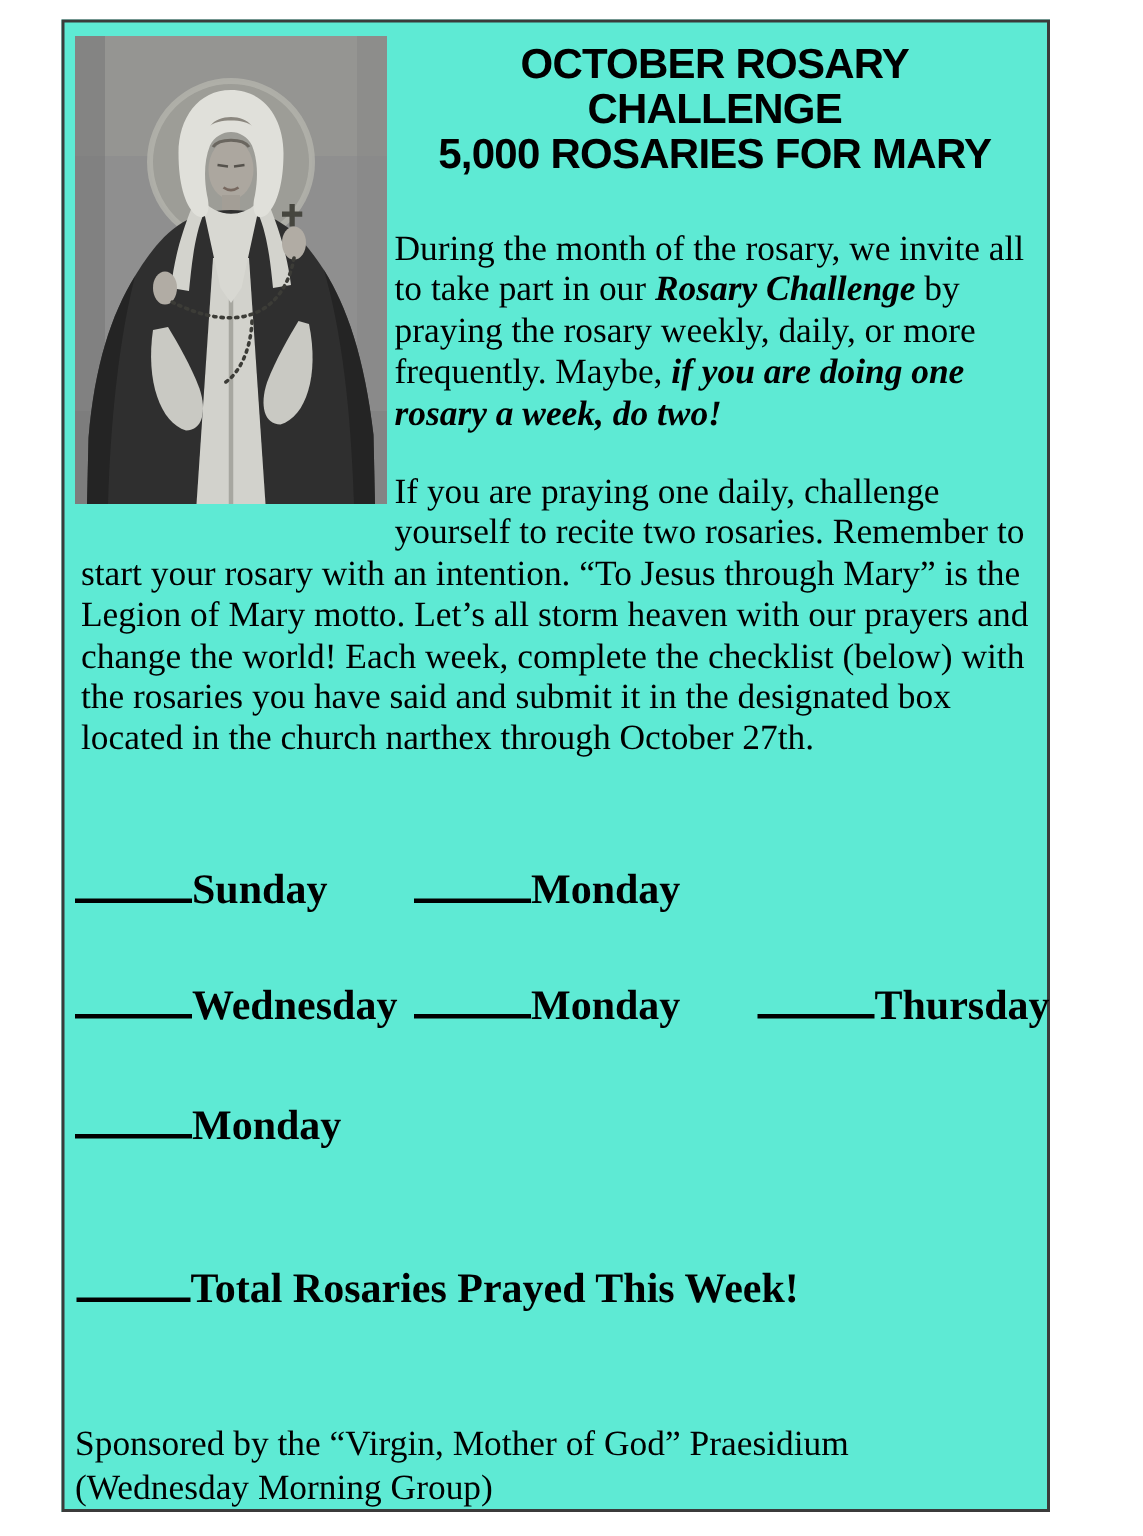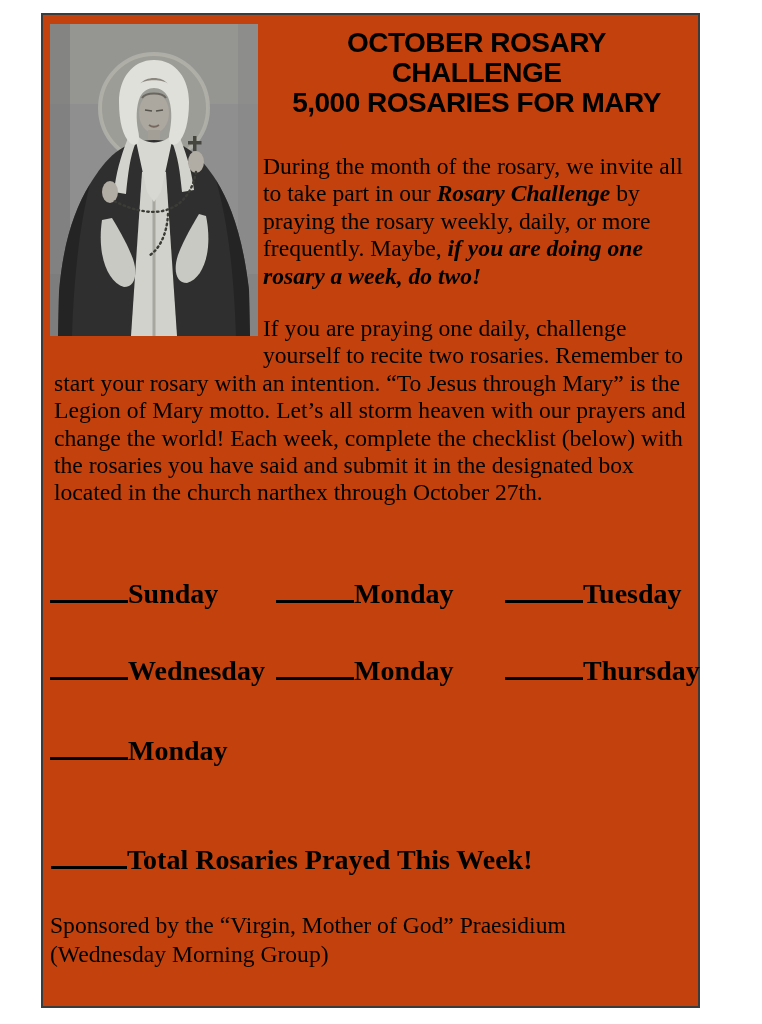--- a/index.html
+++ b/index.html
@@ -5,40 +5,40 @@
   html,body{margin:0;padding:0;}
   body{
     width:762px;height:1024px;background:#ffffff;position:relative;
     font-family:"Liberation Serif",serif;color:#000;
     -webkit-text-size-adjust:none;
   }
   .page{
     position:absolute;left:41px;top:13px;
     width:640px;height:991px;
     padding:0 8px 0 7px;
-    border:2px solid #3b3b3b;background:#c2410c;
+    border:2px solid #3b3b3b;background:#5eead4;
   }
   
   figure.mary{margin:9px 5px 22px 0;float:left;width:208px;height:312px;}
   .title{
     margin:13px 0 0;text-align:center;
     font-family:"Liberation Sans",sans-serif;font-weight:bold;
     font-size:28px;line-height:30px;letter-spacing:-0.5px;
   }
   .body-text{font-size:23.6px;line-height:27.4px;margin:35px 4px 0;text-align:left;}
   .body-text.second{margin-top:25px;}
   .bi{font-weight:bold;font-style:italic;}
   .row{position:absolute;left:7px;right:8px;height:42px;
        font-weight:bold;font-size:28px;line-height:34px;}
   .cell{position:absolute;top:0;white-space:nowrap;}
   .blank{display:inline-block;width:78px;border-bottom:3px solid #000;}
   .total{position:absolute;left:8px;top:826px;font-weight:bold;
          font-size:28px;line-height:38px;white-space:nowrap;}
   .total .blank{width:76px;}
-  .sponsor{position:absolute;left:7px;top:896px;font-size:23.6px;line-height:28.5px;}
+  .sponsor{position:absolute;left:7px;top:934px;font-size:23.6px;line-height:28.5px;}
 </style>
 </head>
 <body>
 
 <div class="page">
 
   <figure class="mary">
     <svg width="208" height="312" viewBox="0 0 208 312" xmlns="http://www.w3.org/2000/svg">
 
       <rect x="0" y="0" width="208" height="312" fill="#8f8f8f"></rect>
@@ -90,21 +90,20 @@
     <div>5,000 ROSARIES FOR MARY</div>
   </header>
 
   <p class="body-text"><span>During the month of the rosary, we invite all to take part in our </span><span class="bi">Rosary Challenge</span><span> by praying the rosary weekly, daily, or more frequently. Maybe, </span><span class="bi">if you are doing one rosary a week, do two!</span></p>
 
   <p class="body-text second">If you are praying one daily, challenge yourself to recite two rosaries. Remember to start your rosary with an intention. “To Jesus through Mary” is the Legion of Mary motto. Let’s all storm heaven with our prayers and change the world! Each week, complete the checklist (below) with the rosaries you have said and submit it in the designated box located in the church narthex through October 27th.</p>
 
   <div class="row" style="top:562px">
     <span class="cell" style="left:226px"><span class="blank"></span><span>Monday</span></span>
     <span class="cell" style="left:0"><span class="blank"></span><span>Sunday</span></span>
-    <span class="cell" style="left:455px"><span class="blank"></span><span>Tuesday</span></span>
   </div>
 
   <div class="row" style="top:639px">
     <span class="cell" style="left:0"><span class="blank"></span><span>Wednesday</span></span>
     <span class="cell" style="left:226px"><span class="blank"></span><span>Monday</span></span>
     <span class="cell" style="left:455px"><span class="blank"></span><span>Thursday</span></span>
   </div>
 
   <div class="row" style="top:719px">
     <span class="cell" style="left:0"><span class="blank"></span><span>Monday</span></span>

